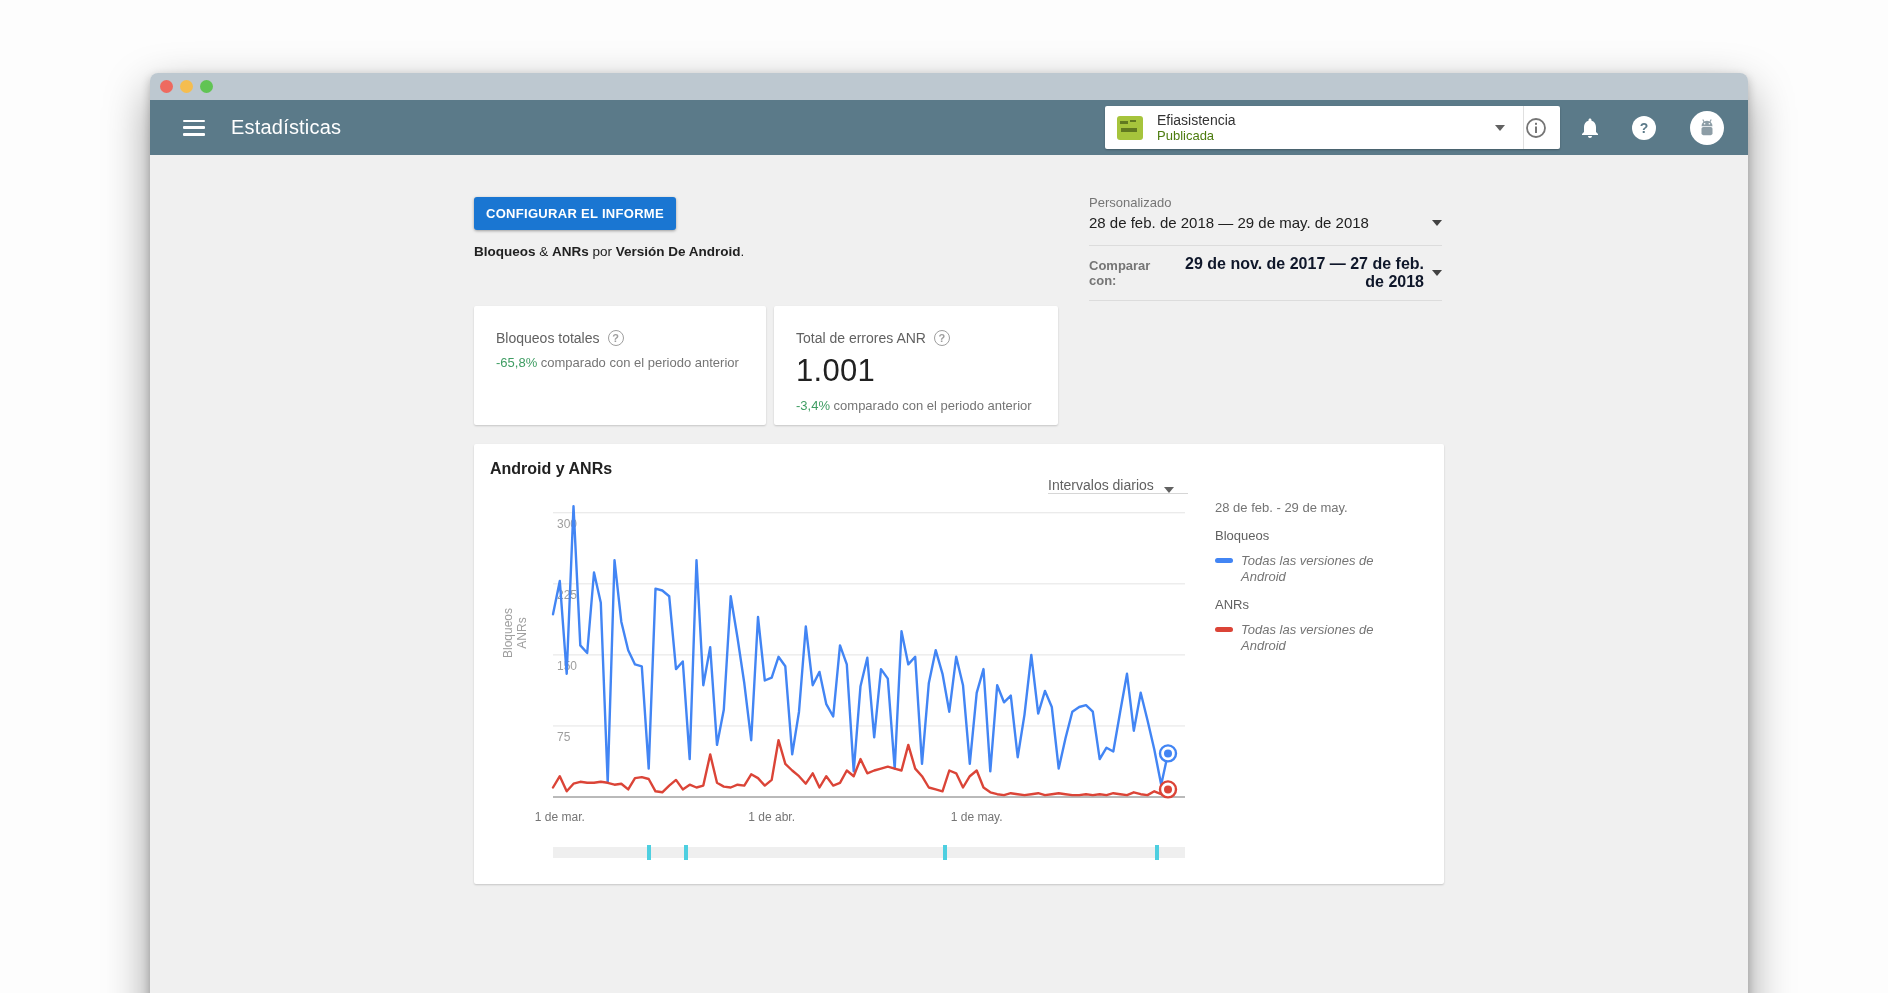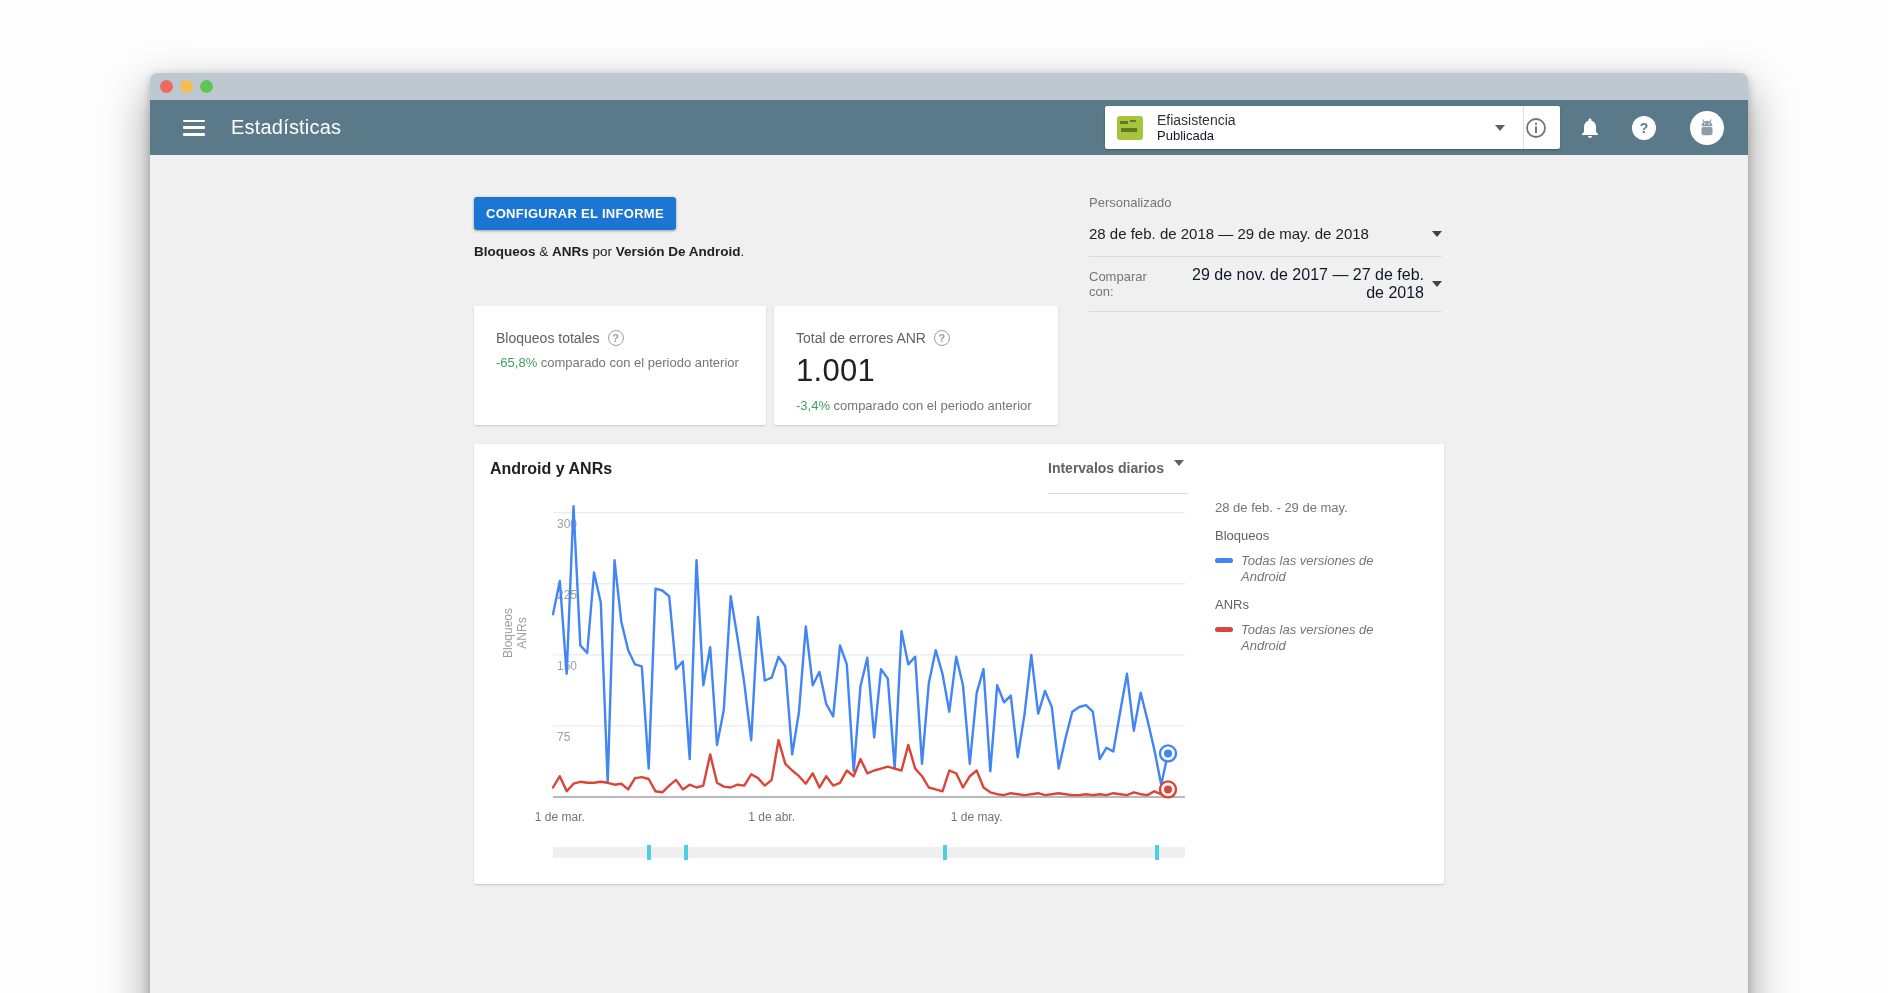--- a/index.html
+++ b/index.html
@@ -18,61 +18,61 @@
     justify-content:space-between;cursor:pointer;}
   .hamburger span{display:block;height:2.5px;background:#fff;border-radius:1px;}
   .apptitle{color:#fff;font-size:20px;margin-left:26px;letter-spacing:.2px;}
   .appbar-right{position:absolute;right:0;top:0;height:55px;display:flex;align-items:center;}
   .app-selector{width:455px;height:43px;background:#fff;border-radius:2px;
     box-shadow:0 1px 2px rgba(0,0,0,.25);display:flex;align-items:center;padding:0 12px 0 12px;}
   .app-thumb{width:26px;height:24px;border-radius:3px;background:#a6c43c;position:relative;overflow:hidden;flex:0 0 auto;}
   .app-thumb i{position:absolute;background:rgba(40,60,10,.55);}
   .app-names{margin-left:14px;line-height:16px;}
   .app-name{font-size:14px;color:#333;}
-  .app-status{font-size:13px;color:#0f172a;}
+  .app-status{font-size:13px;color:#4d7c0f;}
   .sel-caret{margin-left:auto;width:0;height:0;border-left:5px solid transparent;
     border-right:5px solid transparent;border-top:6px solid #616161;}
   .sel-divider{width:1px;height:43px;background:#e0e0e0;margin:0 0 0 18px;}
   .sel-info{margin-left:16px;}
   .bar-icon{margin-left:0;display:flex;align-items:center;justify-content:center;cursor:pointer;}
   .bell-wrap{width:60px;} .help-wrap{width:48px;} 
   .avatar{width:34px;height:34px;border-radius:50%;background:#fff;margin:0 24px 0 22px;
     display:flex;align-items:center;justify-content:center;cursor:pointer;}
   .content{position:absolute;left:0;top:82px;width:100%;height:737px;background:#f0f0f0;
     border-radius:0 0 6px 6px;overflow:hidden;}
   .config-btn{position:absolute;left:324px;top:42px;width:202px;height:33px;background:#1a76d2;
     border:none;border-radius:3px;color:#fff;font-size:13px;font-weight:bold;letter-spacing:.3px;
     box-shadow:0 1px 3px rgba(0,0,0,.35);cursor:pointer;font-family:"Liberation Sans",sans-serif;}
   .report-desc{position:absolute;left:324px;top:89px;font-size:13.5px;color:#212121;}
   .report-desc b{font-weight:bold;}
   .range-col{position:absolute;left:939px;top:40px;width:353px;}
   .range-label{font-size:13px;color:#757575;}
-  .range-row{display:flex;align-items:center;margin-top:15px;cursor:pointer;}
+  .range-row{display:flex;align-items:center;margin-top:4px;cursor:pointer;}
   .range-text{font-size:15px;color:#212121;}
   .caret{width:0;height:0;border-left:5px solid transparent;border-right:5px solid transparent;
     border-top:6px solid #424242;margin-left:auto;}
   .hdivider{height:1px;background:#dcdcdc;margin-top:14px;}
-  .compare-row{display:flex;align-items:center;padding:9px 0;cursor:pointer;}
+  .compare-row{display:flex;align-items:center;padding:9px 0;cursor:pointer;font-weight:bold;}
   .compare-label{font-size:13px;color:#757575;margin-right:8px;}
   .compare-text{font-size:16px;color:#0f172a;text-align:right;}
   .compare-row .caret{margin-left:8px;}
   .card{position:absolute;background:#fff;border-radius:2px;box-shadow:0 1px 2px rgba(0,0,0,.18);}
   .stat-card{top:151px;height:119px;padding:24px 8px 0 22px;}
   .stat-title-row{display:flex;align-items:center;}
   .stat-title{font-size:14px;color:#616161;}
   .q-icon{width:16px;height:16px;border-radius:50%;border:1.5px solid #9e9e9e;color:#9e9e9e;
     font-size:11px;font-weight:bold;display:flex;align-items:center;justify-content:center;
     margin-left:8px;cursor:pointer;}
   .stat-value{font-size:31px;color:#212121;margin-top:7px;letter-spacing:.3px;}
   .stat-delta{font-size:13px;margin-top:9px;color:#757575;}
   .delta-green{color:#3f9d63;}
   .chart-card{left:324px;top:289px;width:970px;height:440px;}
   .chart-title{position:absolute;left:16px;top:16px;font-size:16px;color:#212121;font-weight:bold;}
   .interval-select{position:absolute;left:574px;top:16px;width:140px;height:34px;
-    border-bottom:1px solid #d6d6d6;display:flex;align-items:flex-start;cursor:pointer;font-weight:bold;}
+    border-bottom:1px solid #d6d6d6;display:flex;align-items:flex-end;cursor:pointer;}
   .interval-text{font-size:14px;color:#616161;}
   .interval-select .caret{margin-left:10px;border-top-color:#616161;}
   .chart-svg{position:absolute;left:24px;top:59px;}
   .legend{position:absolute;left:741px;top:56px;width:190px;}
   .legend-period{font-size:13px;color:#757575;margin-bottom:13px;}
   .legend-group-label{font-size:13px;color:#616161;margin-bottom:10px;}
   .legend-item{display:flex;margin-bottom:12px;font-style:italic;}
   .legend-dash{width:18px;height:5px;border-radius:2.5px;margin:5px 8px 0 0;flex:0 0 auto;}
   .legend-item-text{font-size:13px;color:#757575;line-height:16px;}
   .scrollbar{position:absolute;left:79px;top:403px;width:632px;height:11px;background:#efefef;cursor:pointer;}

